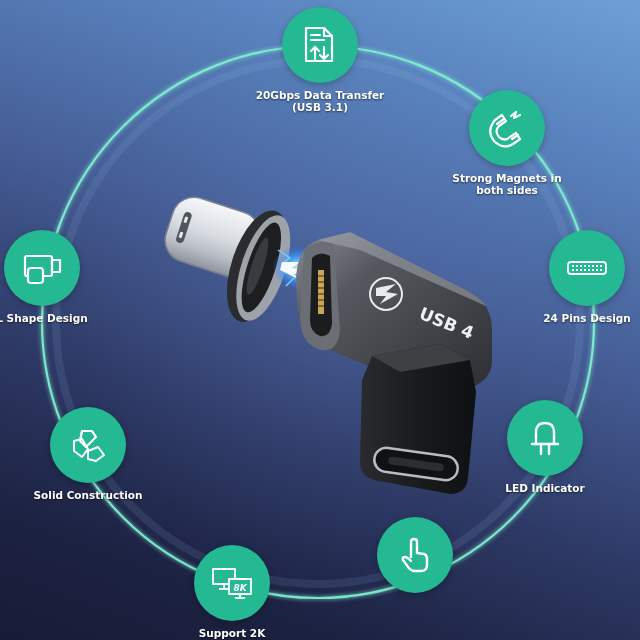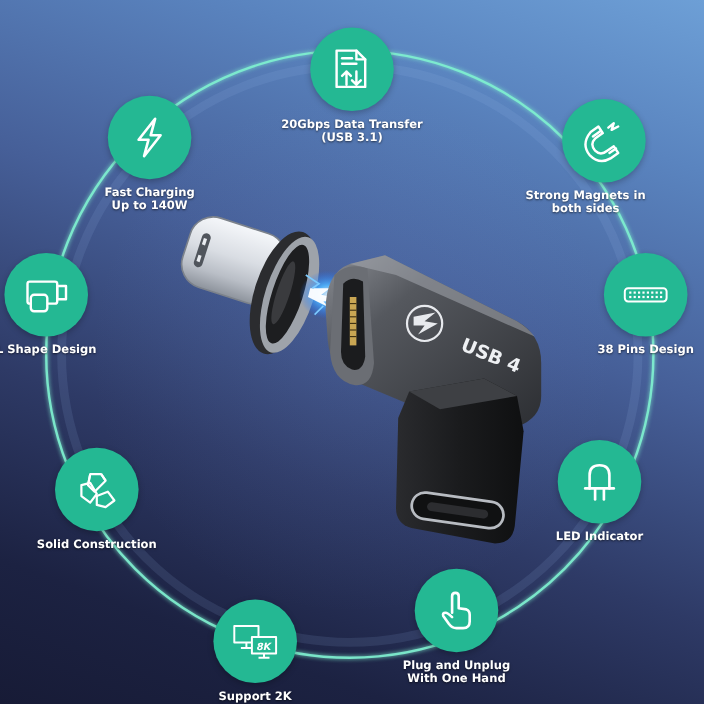--- a/index.html
+++ b/index.html
@@ -116,46 +116,37 @@
 
     <g>
       <path d="M372 356 L440 344 L470 360 L476 392 L468 478 Q466 494 450 494 L374 480 Q360 476 360 462 L362 380 Z" fill="url(#dark)"></path>
       <path d="M372 356 L440 344 L470 360 L400 372 Z" fill="#3e4044"></path>
 
       <rect x="374" y="452" width="84" height="24" rx="12" fill="#101112" stroke="#b8bcc2" stroke-width="2.5" transform="rotate(8 416 464)"></rect>
       <rect x="388" y="460" width="56" height="8" rx="4" fill="#2c2d30" transform="rotate(8 416 464)"></rect>
     </g>
   </svg>
 
-  <div class="feature" style="left:240px; top:25px;justify-content:center;">
+  <div class="feature" style="left:240px; top:7px;justify-content:center;">
     <div class="badge">
       <svg viewBox="0 0 44 44" fill="none" stroke="#fff" stroke-width="2.2" stroke-linejoin="round" stroke-linecap="round">
         <path d="M8 5 H26 L34 13 V38 H8 Z"></path>
           <path d="M26 5 V13 H34"></path>
         <line x1="13" y1="12" x2="22" y2="12"></line>
           <line x1="13" y1="17" x2="26" y2="17"></line>
         <path d="M17 36 V24 M13 28 L17 24 L21 28"></path>
         <path d="M26 24 V36 M22 32 L26 36 L30 32"></path>
       </svg>
     </div>
     <div class="label">20Gbps Data Transfer
 (USB 3.1)</div>
   </div>
 
-  <div class="feature" style="left:56px; top:87px;">
-    <div class="badge">
-      <svg viewBox="0 0 44 44" fill="none" stroke="#fff" stroke-width="2.4" stroke-linejoin="round">
-        <path d="M27 5 L12 24 H21 L17 39 L32 20 H23 Z"></path>
-      </svg>
-    </div>
-    <div class="label">Fast Charging
-Up to 140W</div>
-  </div>
-
-  <div class="feature" style="left:427px; top:90px;align-items:flex-end;">
+
+  <div class="feature" style="left:427px; top:90px;">
     <div class="badge">
       <svg viewBox="0 0 44 44" fill="none" stroke="#fff" stroke-width="2.2" stroke-linejoin="round" stroke-linecap="round">
         <path d="M10 14 L17 9 L21 15 L14 20 Q9 25 14 31 Q19 36 25 31 L31 27 L35 33 L28 38 Q18 44 9 35 Q1 25 10 14 Z"></path>
         <line x1="14" y1="20" x2="17" y2="9" stroke-width="0"></line>
         <path d="M12 18 L19 13 M27 33 L33 29"></path>
         <path d="M26 10 L31 6 L29 12 L35 9"></path>
       </svg>
     </div>
     <div class="label">Strong Magnets in
 both sides</div>
@@ -189,21 +180,21 @@
             <rect x="11" y="23" width="2" height="2"></rect>
             <rect x="15" y="23" width="2" height="2"></rect>
           <rect x="19" y="23" width="2" height="2"></rect>
             <rect x="23" y="23" width="2" height="2"></rect>
             <rect x="27" y="23" width="2" height="2"></rect>
           <rect x="31" y="23" width="2" height="2"></rect>
             <rect x="35" y="23" width="2" height="2"></rect>
         </g>
       </svg>
     </div>
-    <div class="label">38 Pins Design</div>
+    <div class="label">24 Pins Design</div>
   </div>
 
   <div class="feature" style="left:8px; top:407px;">
     <div class="badge">
       <svg viewBox="0 0 44 44" fill="none" stroke="#fff" stroke-width="2" stroke-linejoin="round">
         <path d="M16 8 L26 8 L30 14 L20 24 L14 18 Z"></path>
           <path d="M16 8 L14 18 M26 8 L30 14"></path>
         <path d="M8 18 L16 16 L22 26 L16 34 L8 28 Z"></path>
         <path d="M22 28 L32 24 L38 32 L30 38 L22 36 Z"></path>
       </svg>
@@ -238,16 +229,14 @@
     <div class="label">Support 2K
 Video Output</div>
   </div>
 
   <div class="feature" style="left:335px; top:517px;">
     <div class="badge">
       <svg viewBox="0 0 44 44" fill="none" stroke="#fff" stroke-width="2.4" stroke-linejoin="round" stroke-linecap="round">
         <path d="M18 24 V9 Q18 6 21 6 Q24 6 24 9 V20 L31 21 Q34 22 34 26 V32 Q34 38 28 38 H22 Q18 38 15 34 L10 27 Q9 24 12 24 Q14 24 18 28"></path>
       </svg>
     </div>
-    <div class="label">Plug and Unplug
-With One Hand</div>
   </div>
 </div>
 
 </body></html>

